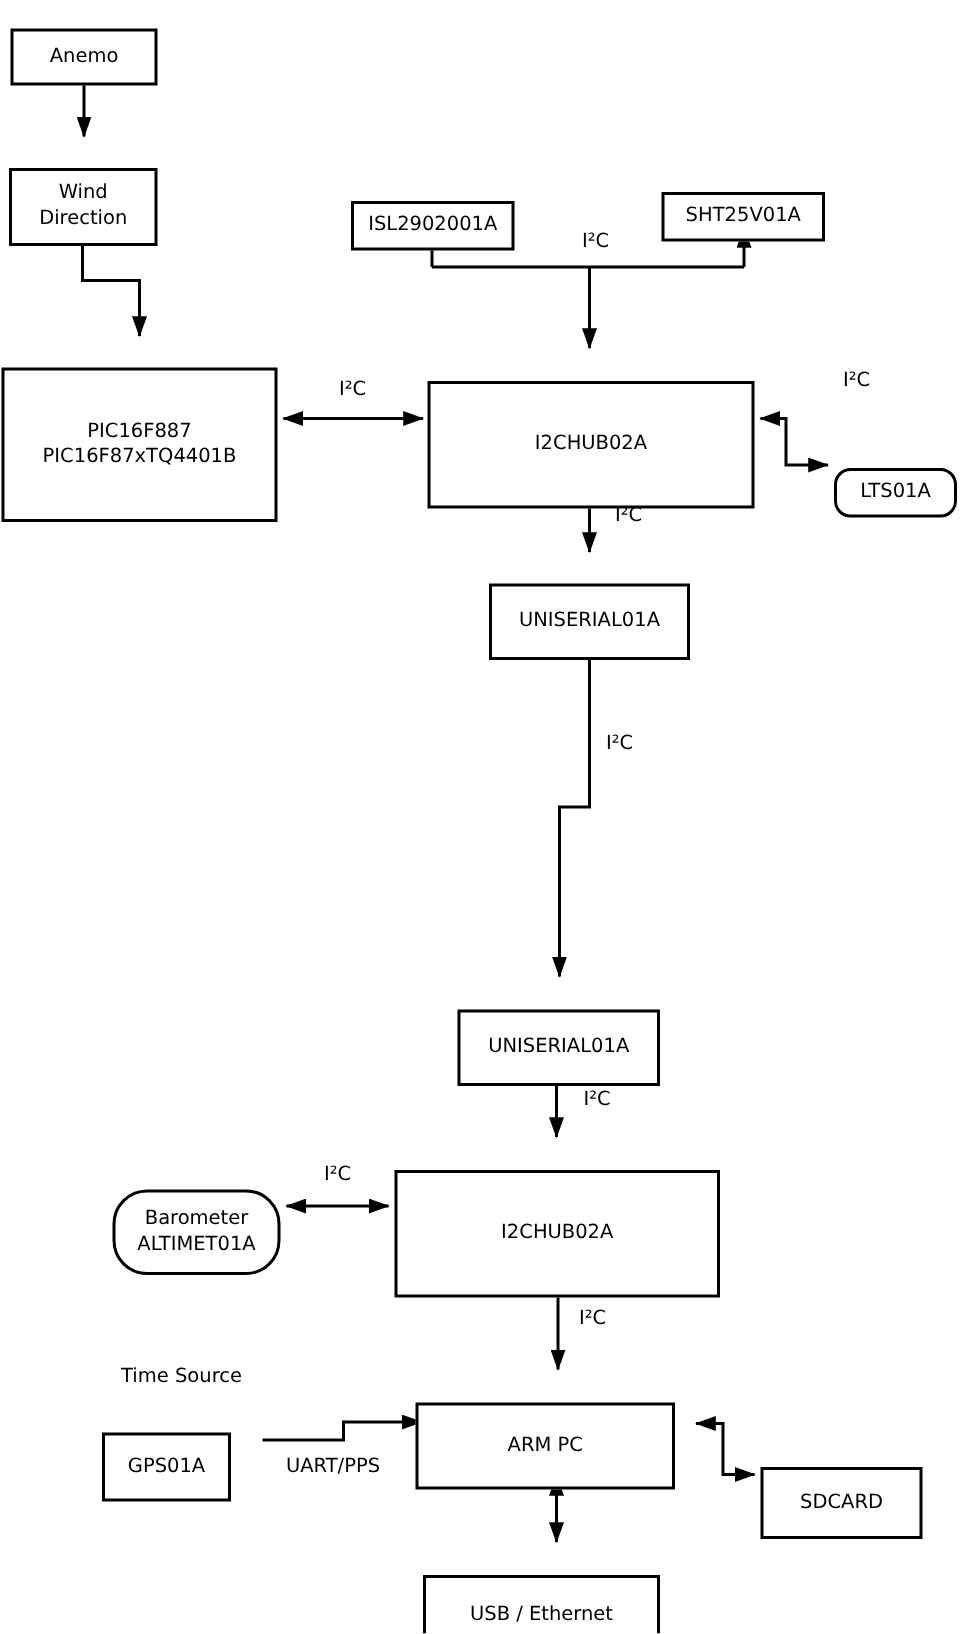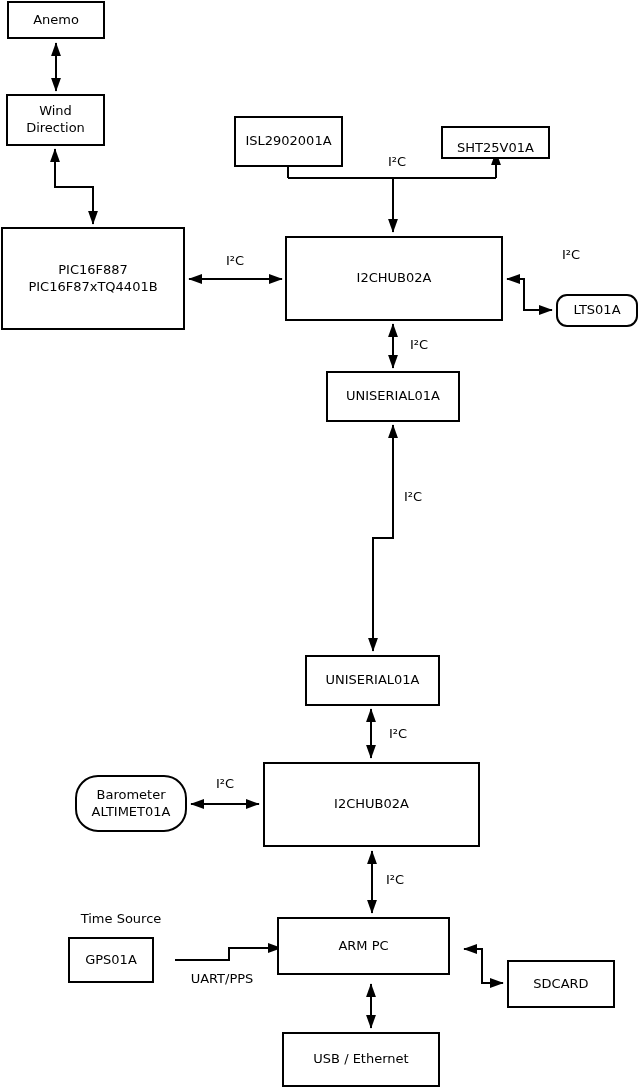--- a/index.html
+++ b/index.html
@@ -31,20 +31,21 @@
     box-sizing: border-box;
     border: 2px solid #000000;
     background: #ffffff;
     display: flex;
     flex-direction: column;
     align-items: center;
     justify-content: center;
     text-align: center;
     font-size: 13px;
     line-height: 1.3;
+    margin-top: 18px;
   }
   .edge-label {
     position: absolute;
     transform: translate(-50%, -50%);
     font-size: 13px;
     white-space: nowrap;
     background: transparent;
   }
 </style>
 </head>
@@ -86,25 +87,25 @@
   <div class="node" style="left:6px; top:94px; width:99px; height:52px;">
     <span>Wind</span>
     <span>Direction</span>
   </div>
 
   <div class="node" style="left:1px; top:227px; width:184px; height:103px;">
     <span>PIC16F887</span>
     <span>PIC16F87xTQ4401B</span>
   </div>
 
-  <div class="node" style="left:234px; top:116px; width:109px; height:51px;">
+  <div class="node" style="left:234px; top:116px; width:109px; height:33px;">
     <span>ISL2902001A</span>
   </div>
 
-  <div class="node" style="left:441px; top:126px; width:109px; height:33px;justify-content:flex-end;">
+  <div class="node" style="left:441px; top:110px; width:109px; height:33px;">
     <span>SHT25V01A</span>
   </div>
 
   <div class="node" style="left:285px; top:236px; width:218px; height:85px;">
     <span>I2CHUB02A</span>
   </div>
 
   <div class="node" style="left:556px; top:294px; width:82px; height:33px;border-radius:11px;">
     <span>LTS01A</span>
   </div>

